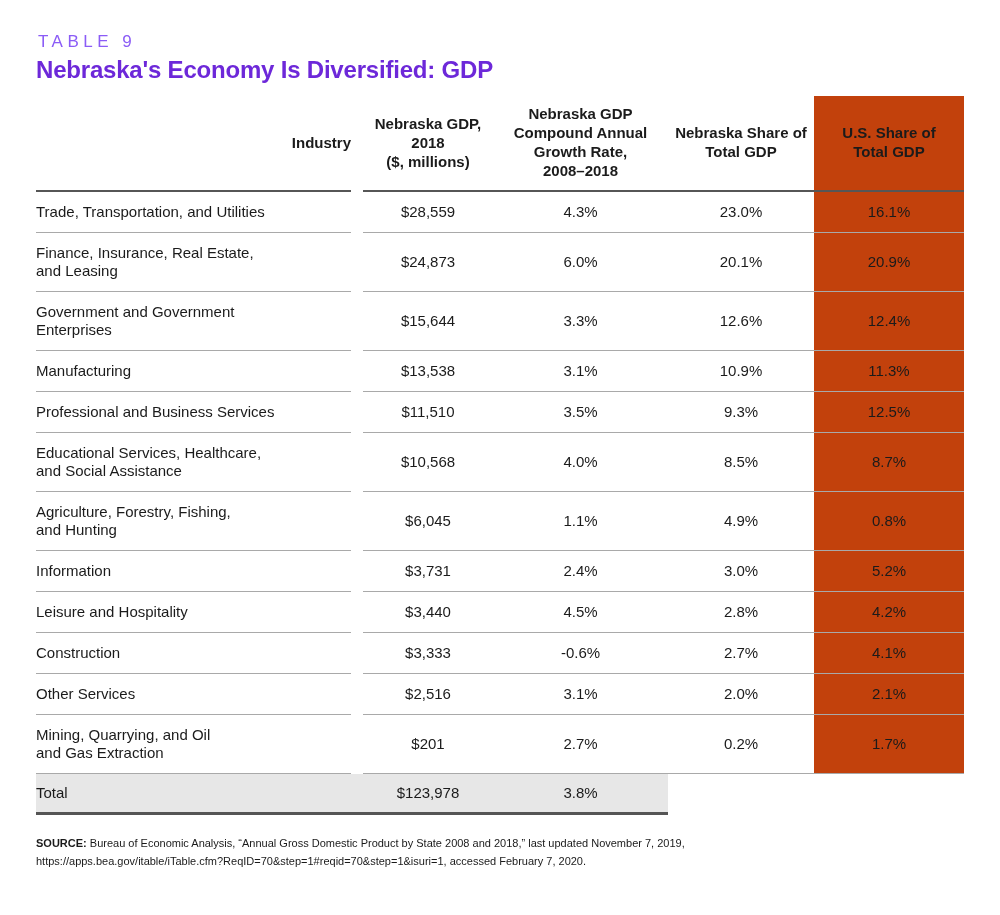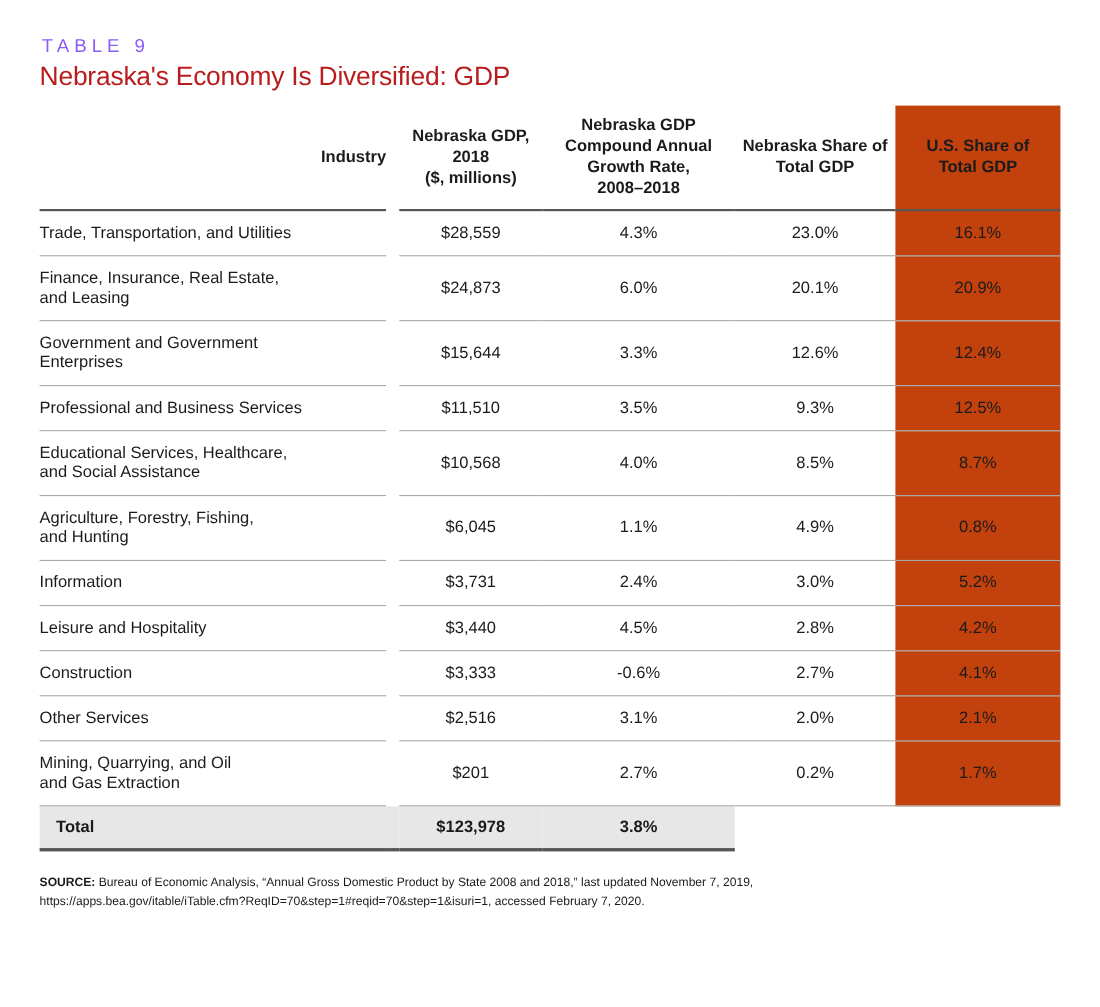--- a/index.html
+++ b/index.html
@@ -14,22 +14,22 @@
 
   .table-label {
     font-size: 17px;
     letter-spacing: 4.5px;
     color: #8b5cf6;
     margin: 0 0 4px 2px;
     font-weight: 400;
   }
   .title {
     font-size: 24px;
-    font-weight: normal;
-    color: #b91c1c;
+    font-weight: bold;
+    color: #6d28d9;
     margin: 0 0 12px 0;
     letter-spacing: -0.2px;
   }
 
   table.gdp-table {
     border-collapse: collapse;
     table-layout: fixed;
     width: 928px;
   }
   .gdp-table th {
@@ -51,22 +51,22 @@
     border-bottom: 1px solid #a9a9a9;
   }
   .gdp-table td.ind { text-align: left; }
   .gdp-table td.num { text-align: center; }
   .gdp-table td.sp  { border-bottom: none; padding: 0; }
   .gdp-table .shade { background: #c2410c; }
 
   .gdp-table tr.total td {
     background: #e7e7e7;
     border-bottom: 3px solid #555555;
-    font-weight: bold;
-    padding: 10px 15px;
+    font-weight: normal;
+    padding: 10px 0;
   }
   .gdp-table tr.total td.blank {
     background: transparent;
     border-bottom: none;
   }
 
   .source {
     font-size: 11px;
     line-height: 17.5px;
     color: #1a1a1a;
@@ -145,20 +145,30 @@
             <div>Enterprises</div>
           </td>
         <td class="sp"></td>
         <td class="num">$15,644</td>
         <td class="num">3.3%</td>
         <td class="num">12.6%</td>
         <td class="num shade">12.4%</td>
       </tr>
       <tr>
         <td class="ind">
+            <div>Manufacturing</div>
+          </td>
+        <td class="sp"></td>
+        <td class="num">$13,538</td>
+        <td class="num">3.1%</td>
+        <td class="num">10.9%</td>
+        <td class="num shade">11.3%</td>
+      </tr>
+      <tr>
+        <td class="ind">
             <div>Professional and Business Services</div>
           </td>
         <td class="sp"></td>
         <td class="num">$11,510</td>
         <td class="num">3.5%</td>
         <td class="num">9.3%</td>
         <td class="num shade">12.5%</td>
       </tr>
       <tr>
         <td class="ind">

